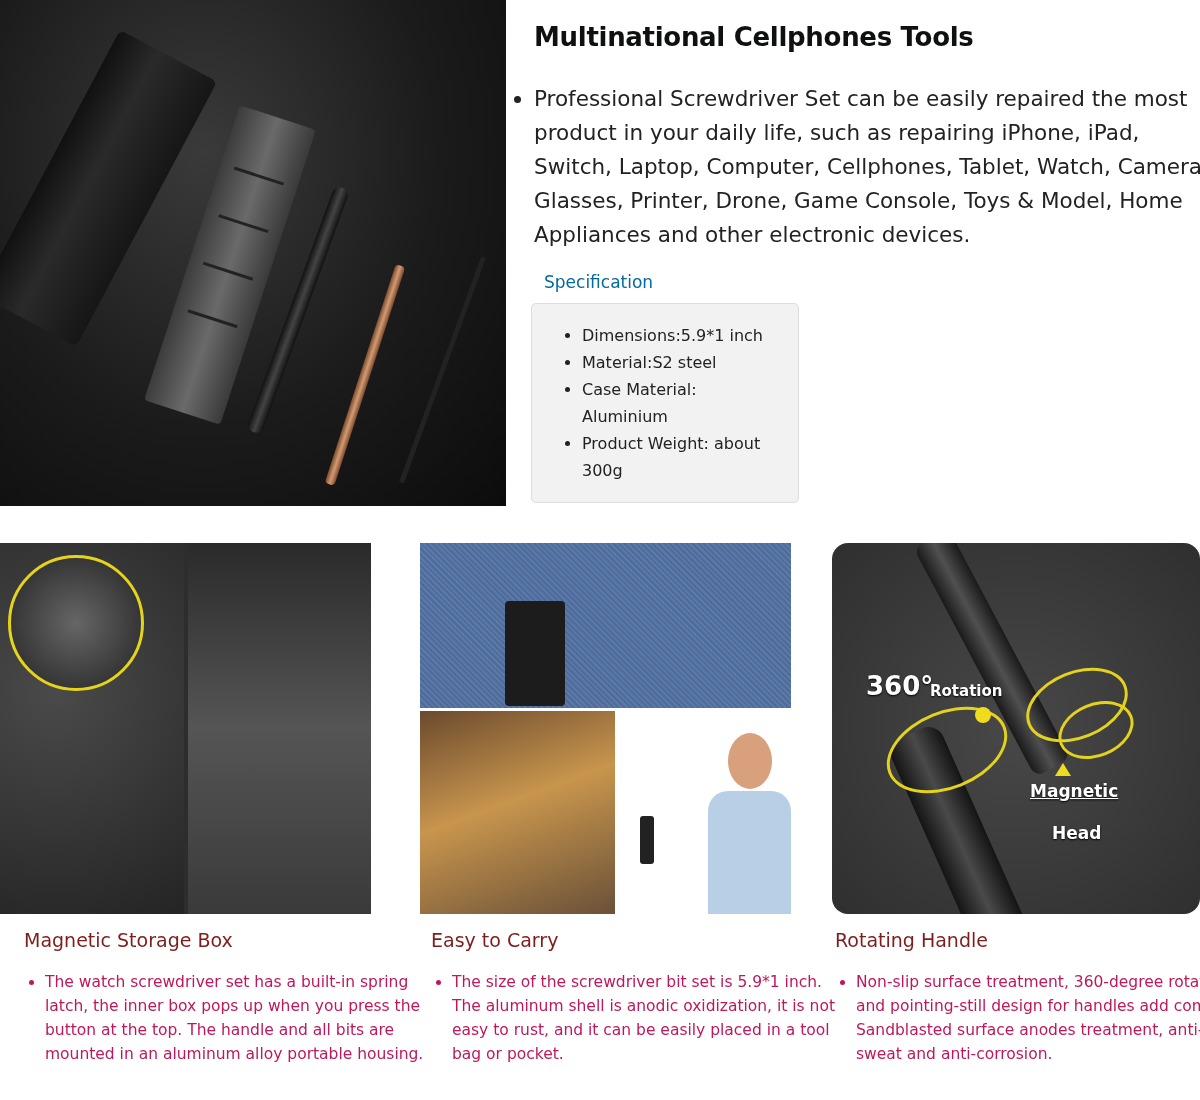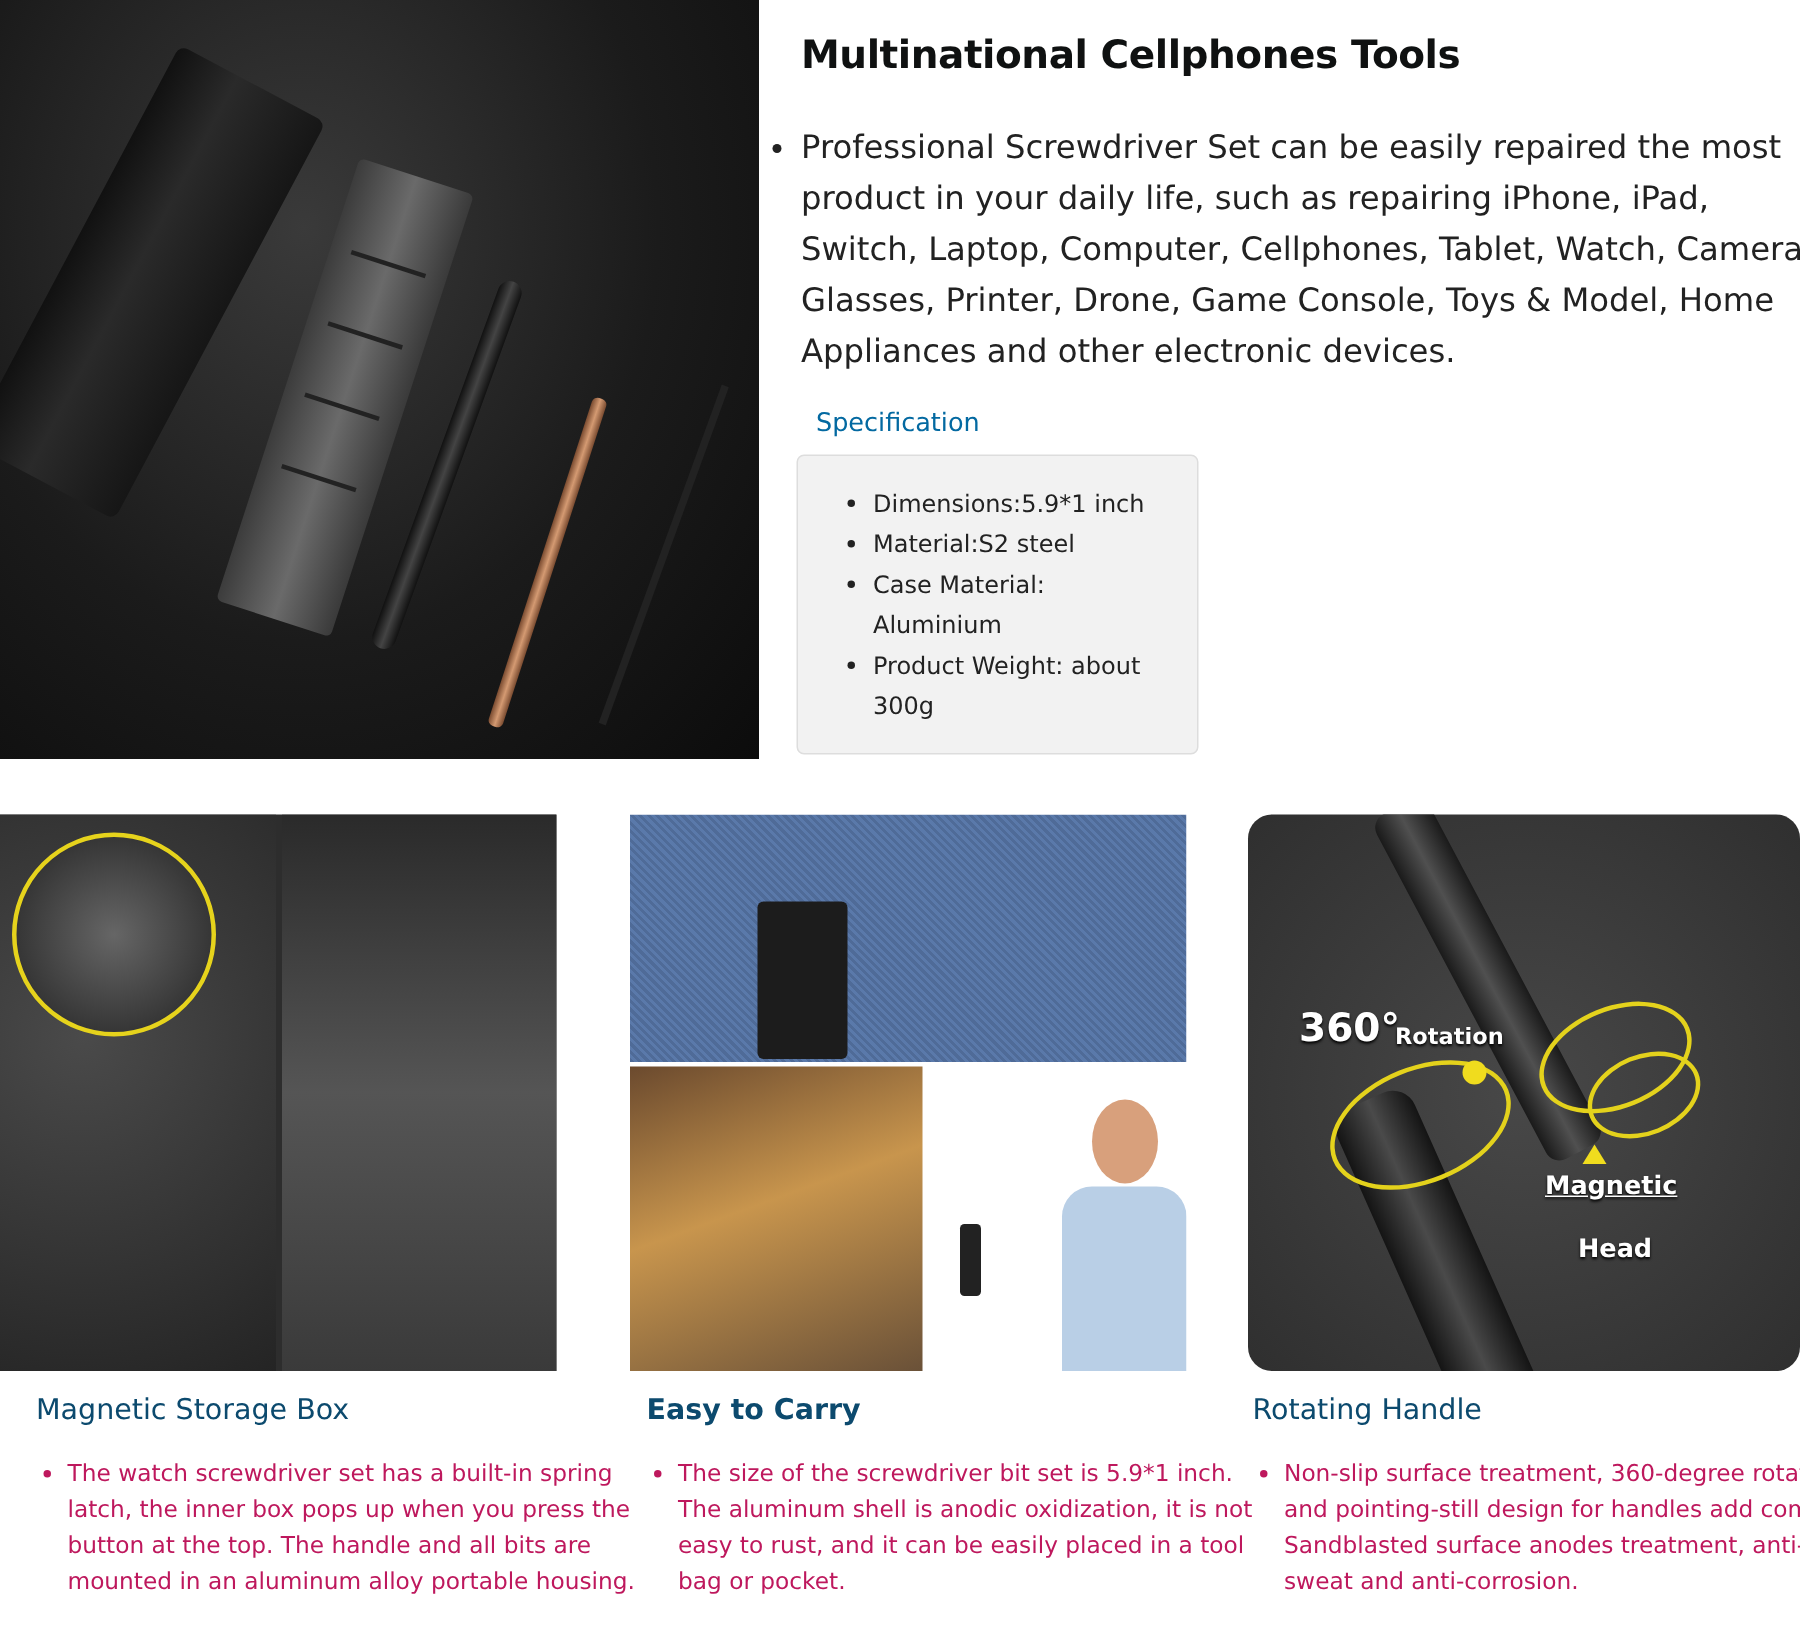--- a/index.html
+++ b/index.html
@@ -38,21 +38,21 @@
   .man .body { position:absolute; left:90px; top:80px; width:83px; height:123px; background:#b9cfe6; border-radius:20px 20px 0 0; }
   .man .mini { position:absolute; left:22px; top:105px; width:14px; height:48px; background:#222; border-radius:3px; }
   .img3 { left:832px; top:543px; width:368px; height:371px; background:radial-gradient(circle at 50% 50%,#484848,#2f2f2f);border-radius:16px; }
   .pen1 { position:absolute; left:140px; top:-20px; width:40px; height:260px; background:linear-gradient(90deg,#1a1a1a,#505050,#1a1a1a); transform:rotate(-28deg); border-radius:10px; }
   .pen2 { position:absolute; left:100px; top:180px; width:56px; height:240px; background:linear-gradient(90deg,#141414,#4a4a4a,#141414); transform:rotate(-24deg); border-radius:16px; }
   .ring { position:absolute; border:3px solid #e4d21c; border-radius:50%; }
   .ovl-txt { position:absolute; color:#fff; font-weight:bold; font-family:"DejaVu Sans",sans-serif; text-shadow:0 1px 2px #000; }
   .dot { position:absolute; width:16px; height:16px; border-radius:50%; background:#f0dc1e; }
   .tri { position:absolute; width:0; height:0; border-left:8px solid transparent; border-right:8px solid transparent; border-bottom:13px solid #f0dc1e; }
 
-  .feat-h { font-size:19px; color:#0c4a6e; }
+  .feat-h { font-size:19px; color:#7f1d1d; }
   .feat-ul { margin:0; padding-left:45px; font-size:15.5px; line-height:24px; color:#be185d; }
 </style>
 </head>
 <body>
 
 <div class="abs hero">
   <div class="abs case"></div>
   <div class="abs bitbox">
     <div class="bitrow" style="top:60px"></div>
       <div class="bitrow" style="top:110px"></div>
@@ -94,21 +94,21 @@
   <div class="jeans">
       <div class="pocketbox"></div>
     </div>
   <div class="belt"></div>
   <div class="man">
     <div class="head"></div>
       <div class="body"></div>
       <div class="mini"></div>
   </div>
 </div>
-<div class="abs feat-h" style="left:431px; top:929px;font-weight:bold;">Easy to Carry</div>
+<div class="abs feat-h" style="left:431px; top:929px;">Easy to Carry</div>
 <ul class="abs feat-ul" style="left:407px; top:970px; width:385px;">
   <li>The size of the screwdriver bit set is 5.9*1 inch. The aluminum shell is anodic oxidization, it is not easy to rust, and it can be easily placed in a tool bag or pocket.</li>
 </ul>
 
 <div class="abs img img3">
   <div class="pen1"></div>
   <div class="pen2"></div>
   <div class="ring" style="left:52px; top:168px; width:120px; height:72px; transform:rotate(-22deg);"></div>
   <div class="ring" style="left:192px; top:128px; width:100px; height:62px; transform:rotate(-22deg);"></div>
   <div class="ring" style="left:225px; top:160px; width:72px; height:48px; transform:rotate(-22deg);"></div>

